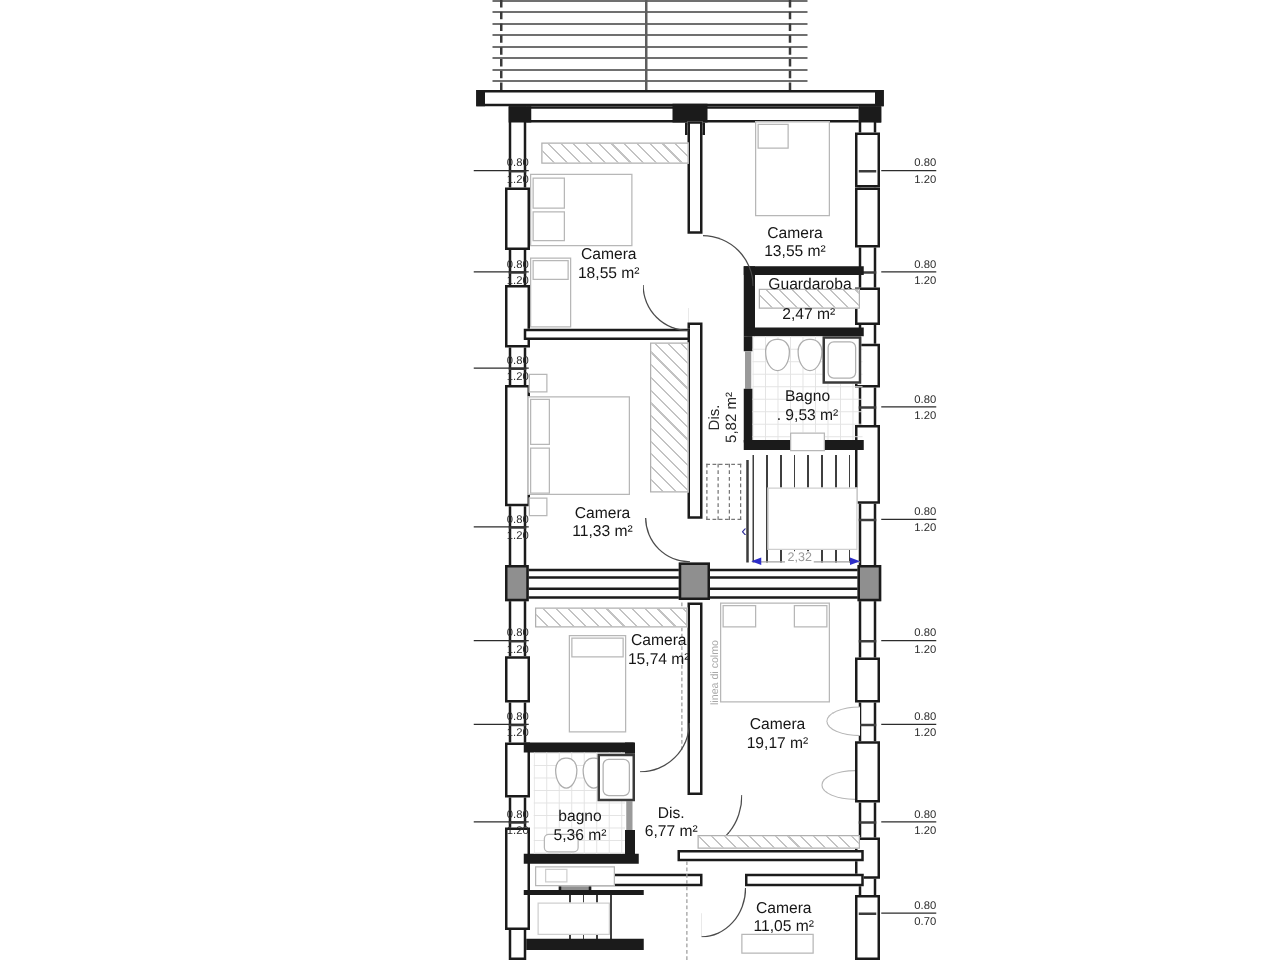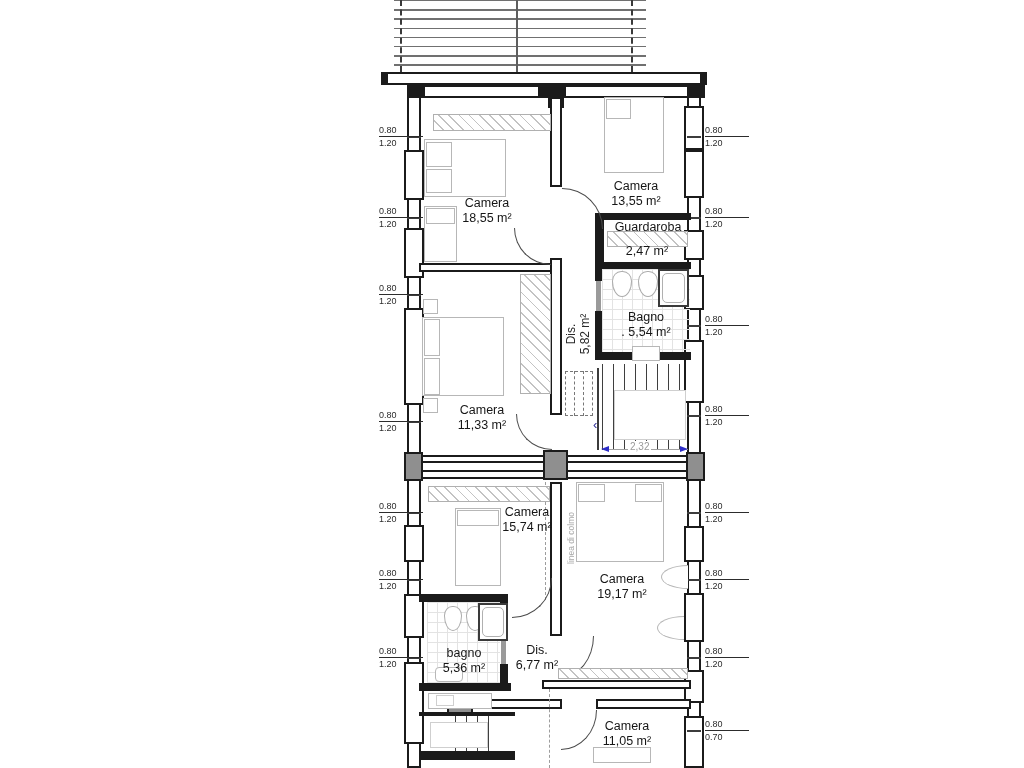--- a/index.html
+++ b/index.html
@@ -27,21 +27,21 @@
   .vsolid{background:#5e5e5e;}
   .arc-tr{border-top:1.4px solid #4a4a4a;border-right:1.4px solid #4a4a4a;border-radius:0 100% 0 0;}
   .arc-bl{border-bottom:1.4px solid #4a4a4a;border-left:1.4px solid #4a4a4a;border-radius:0 0 0 100%;}
   .arc-br{border-bottom:1.4px solid #4a4a4a;border-right:1.4px solid #4a4a4a;border-radius:0 0 100% 0;}
   .leaf{background:#9a9a9a;}
   .rlabel{position:absolute;transform:translateX(-50%);text-align:center;font-size:12.5px;
           line-height:14.5px;color:#161616;white-space:nowrap;}
   .vlabel{position:absolute;transform:translate(-50%,-50%) rotate(-90deg);text-align:center;
           font-size:12px;line-height:14px;color:#2a2a2a;white-space:nowrap;}
   .ridge{font-size:8.5px;color:#a8a8a8;}
-  .dimlab{position:absolute;width:44px;font-size:9px;line-height:10px;color:#2c2c2c;text-align:left;}
+  .dimlab{position:absolute;width:44px;font-size:9px;line-height:10px;color:#2c2c2c;text-align:right;}
   .dimlab .bar{display:block;height:1.2px;background:#2c2c2c;margin:1px 0;}
   .dim232{position:absolute;font-size:10px;color:#9a9a9a;background:#fff;padding:0 2px;}
   .dimline{background:#a2a2a2;}
   .trL{width:0;height:0;border-top:3.5px solid transparent;border-bottom:3.5px solid transparent;
        border-right:8px solid #2d2dc8;}
   .trR{width:0;height:0;border-top:3.5px solid transparent;border-bottom:3.5px solid transparent;
        border-left:8px solid #2d2dc8;}
   .chair{background:#fff;border:1.4px solid #b7b7b7;border-right:0;border-radius:100% 0 0 100% / 50% 0 0 50%;}
   .chev{position:absolute;font-size:13px;color:#33339a;line-height:13px;}
 </style>
@@ -205,21 +205,21 @@
     <span>13,55 m²</span>
   </div>
   <div class="rlabel" style="left:648px;top:220px;">
     <span>Guardaroba</span>
   </div>
   <div class="rlabel" style="left:647px;top:244px;">
     <span>2,47 m²</span>
   </div>
   <div class="rlabel" style="left:646px;top:310px;">
     <span>Bagno</span><br>
-    <span>. 5,54 m²</span>
+    <span>. 9,53 m²</span>
   </div>
   <div class="vlabel" style="left:578px;top:334px;">
     <span>Dis.</span><br>
     <span>5,82 m²</span>
   </div>
   <div class="rlabel" style="left:482px;top:403px;">
     <span>Camera</span><br>
     <span>11,33 m²</span>
   </div>
   <div class="rlabel" style="left:527px;top:505px;">

